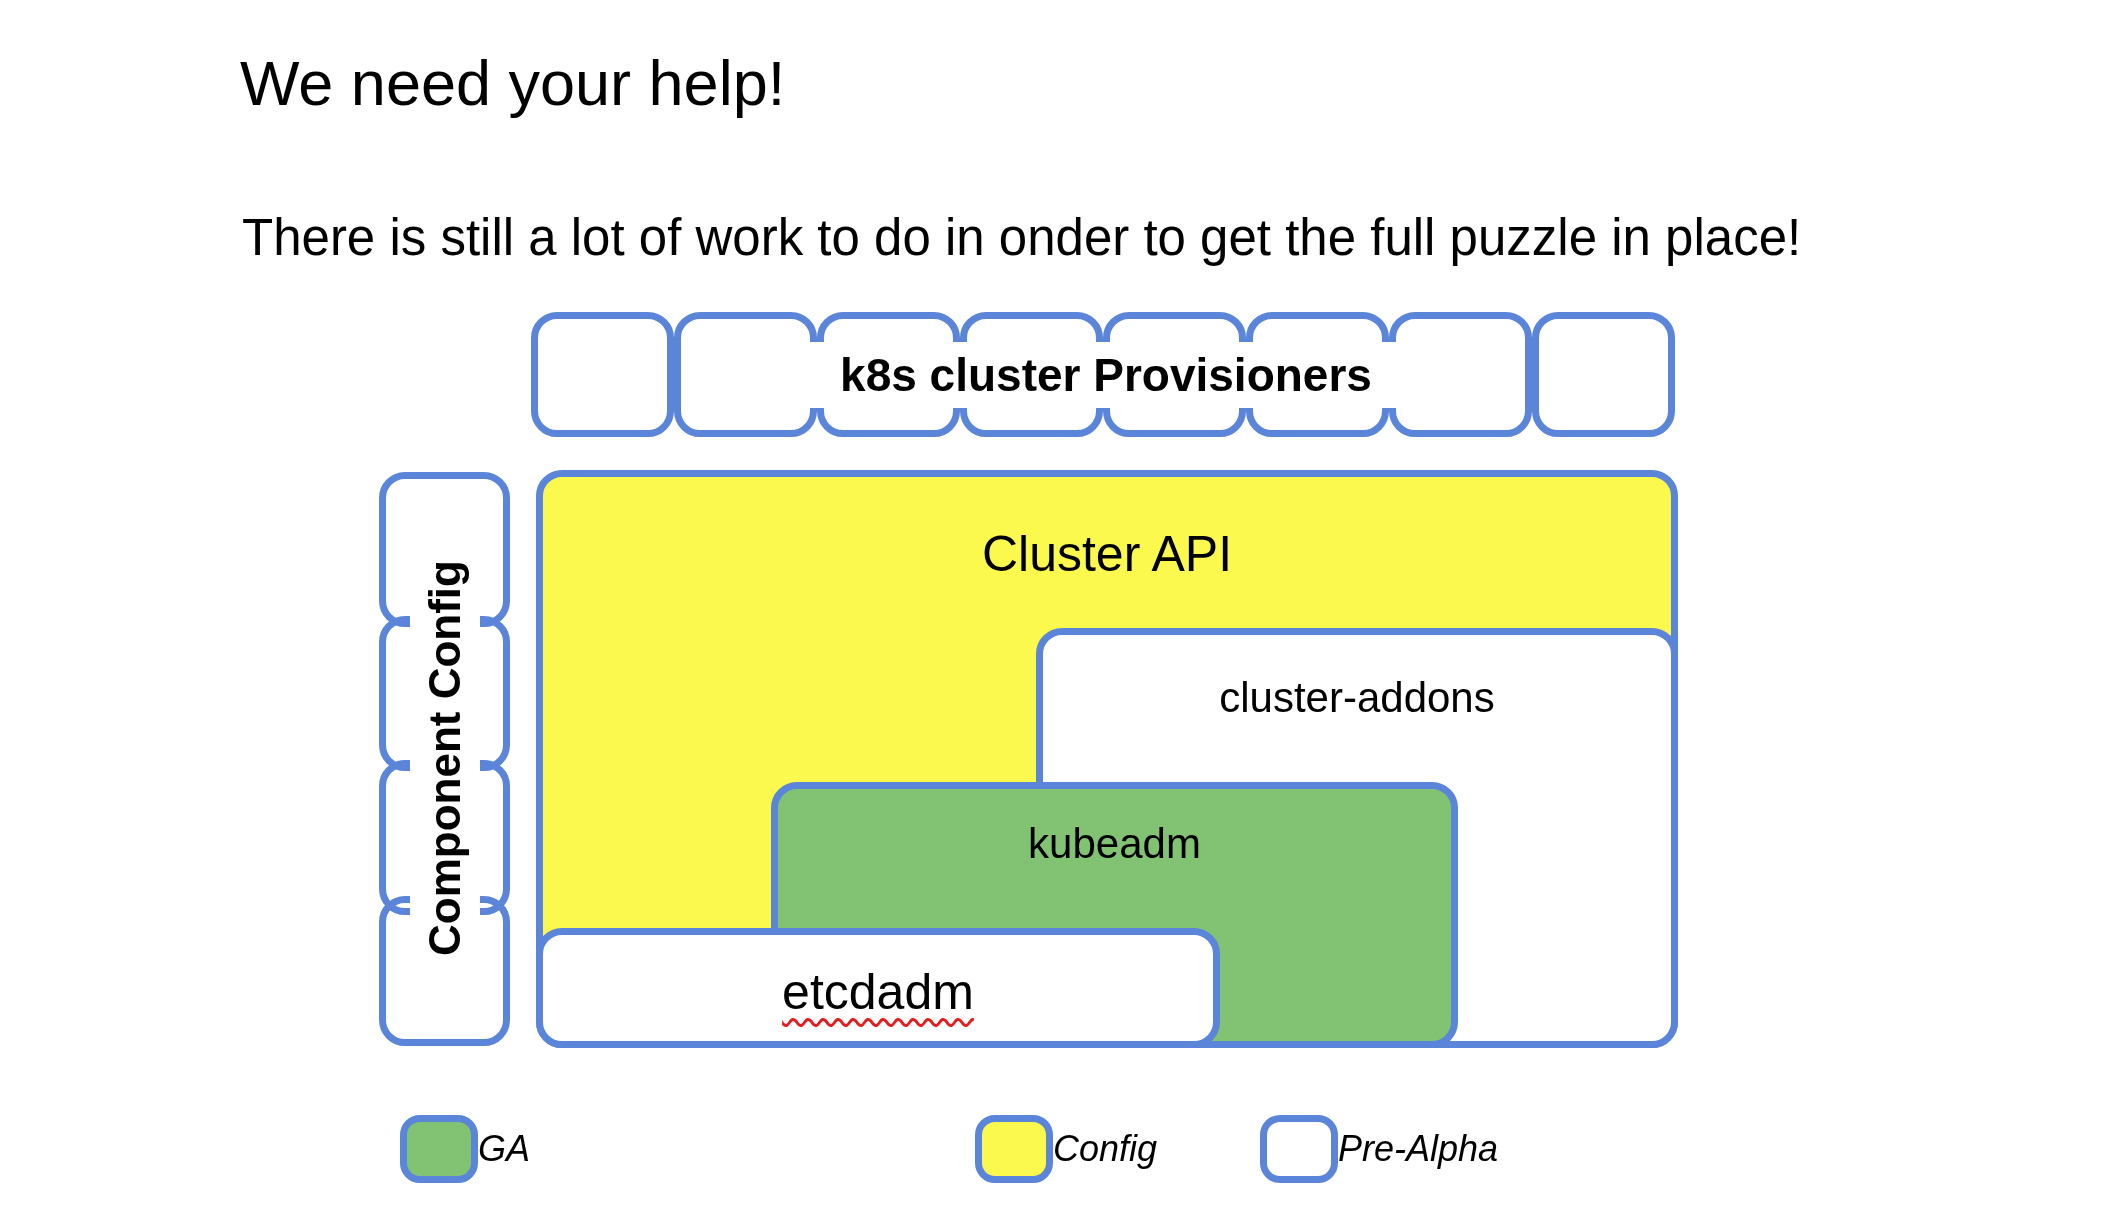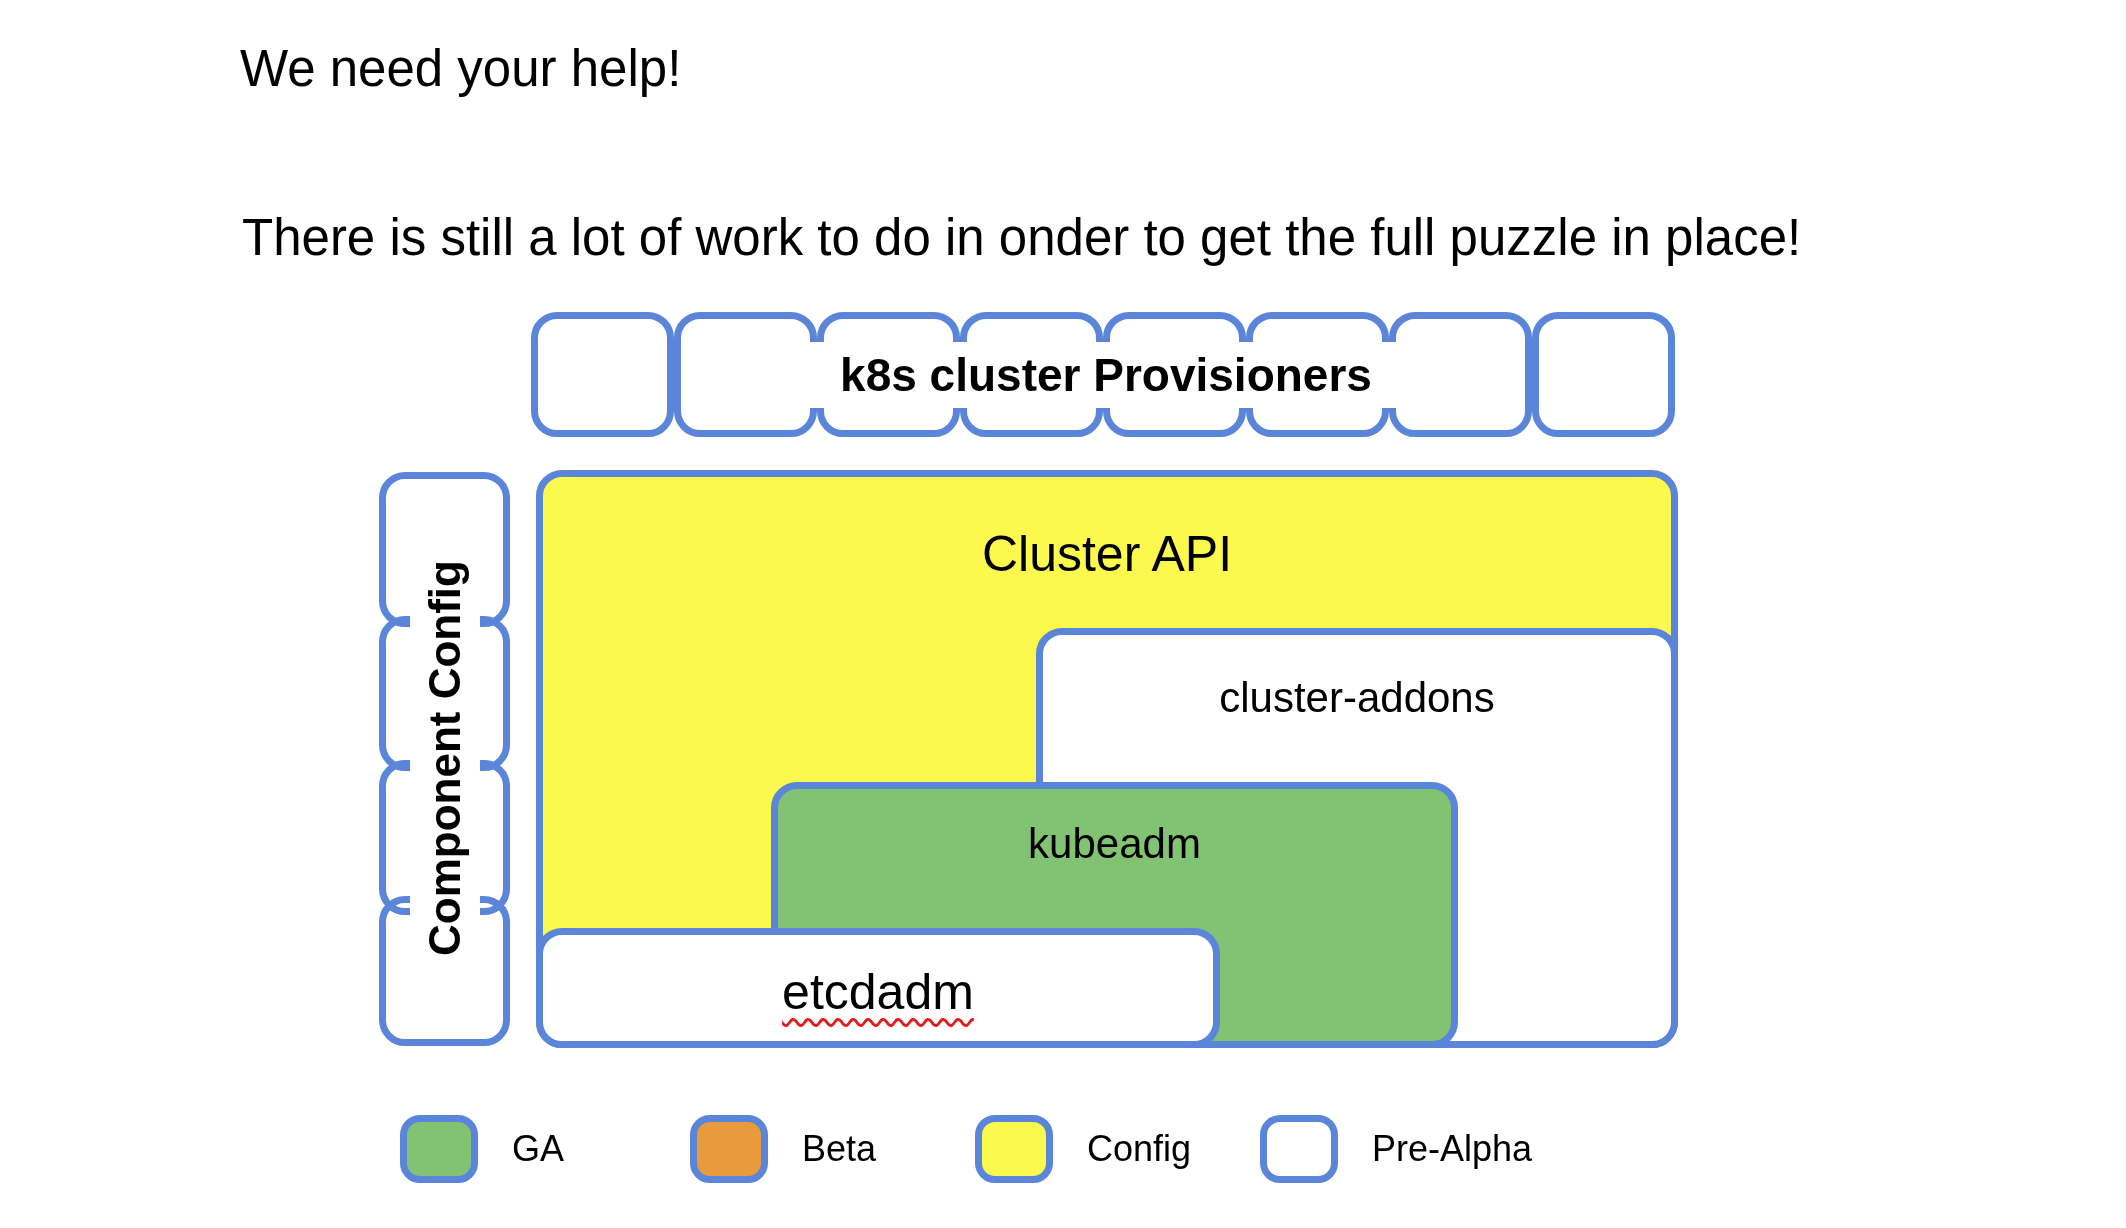--- a/index.html
+++ b/index.html
@@ -15,21 +15,21 @@
     overflow: hidden;
     font-family: "Liberation Sans", sans-serif;
     color: #000000;
   }
 
   
   #slide-title {
     position: absolute;
     left: 240px;
     top: 6px;
-    font-size: 51px;
+    font-size: 63px;
     font-weight: 400;
     line-height: 1.12;
     letter-spacing: 0px;
     white-space: nowrap;
   }
   #slide-subtitle {
     position: absolute;
     left: 242px;
     top: 158px;
     font-size: 51px;
@@ -172,24 +172,24 @@
     height: 68px;
     border: 7px solid #5b85d8;
     border-radius: 20px;
     flex: 0 0 auto;
   }
   .legend-swatch.fill-green  { background: #82c273; }
   .legend-swatch.fill-orange { background: #e89a3c; }
   .legend-swatch.fill-yellow { background: #fbf94e; }
   .legend-swatch.fill-white  { background: #ffffff; }
   .legend-text {
-    margin-left: 34px;
     font-size: 36px;
     white-space: nowrap;
     line-height: 1;
+    font-style: italic;
   }
 </style>
 </head>
 <body>
 
 <h1 id="slide-title">We need your help!</h1>
 
 <p id="slide-subtitle">There is still a lot of work to do in onder to get the full puzzle in place!</p>
 
 <div id="diagram">
@@ -238,24 +238,20 @@
 
 </div>
 
 <div id="legend">
 
   <div class="legend-item" style="left:0px;">
     <span class="legend-swatch fill-green"></span>
     <span class="legend-text">GA</span>
   </div>
 
-  <div class="legend-item" style="left:290px;">
-    <span class="legend-swatch fill-orange"></span>
-    <span class="legend-text">Beta</span>
-  </div>
 
   <div class="legend-item" style="left:575px;">
     <span class="legend-swatch fill-yellow"></span>
     <span class="legend-text">Config</span>
   </div>
 
   <div class="legend-item" style="left:860px;">
     <span class="legend-swatch fill-white"></span>
     <span class="legend-text">Pre-Alpha</span>
   </div>

